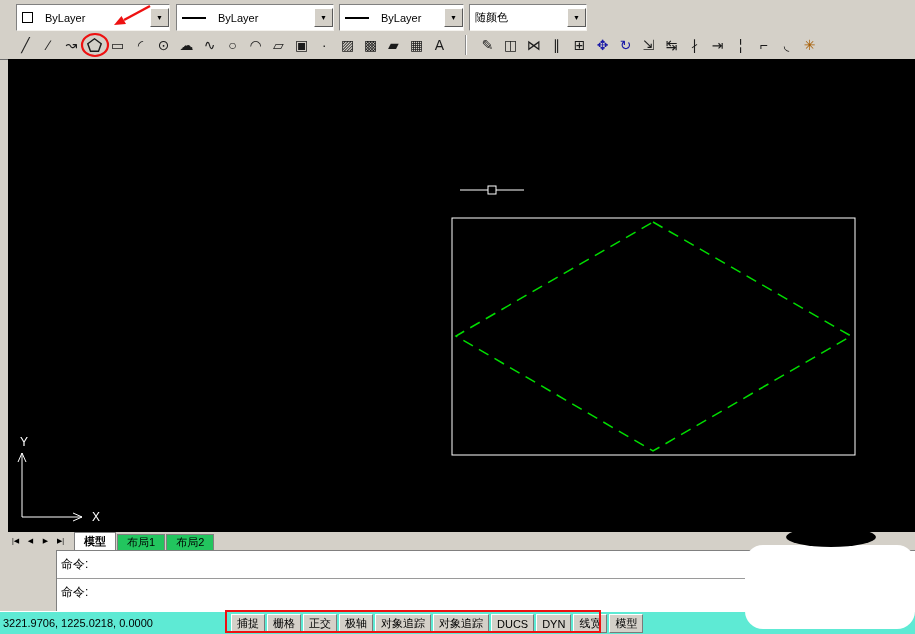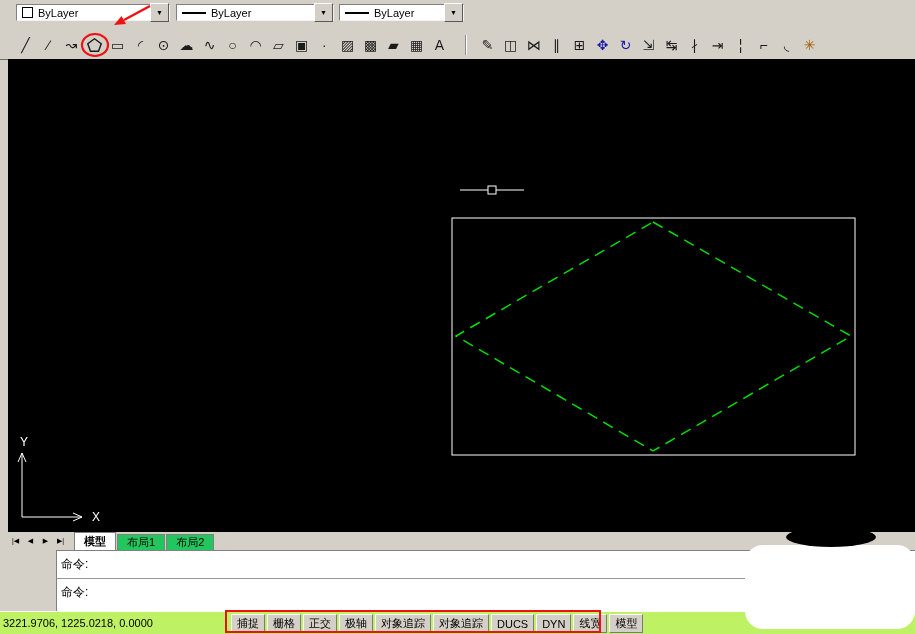--- a/index.html
+++ b/index.html
@@ -7,23 +7,23 @@
     width:915px;height:634px;position:relative;overflow:hidden;
     background:#d4d0c8;
     font-family:"Liberation Sans","DejaVu Sans",sans-serif;
     -webkit-font-smoothing:antialiased;
   }
   .window{position:absolute;inset:0;}
 
   
   .row1{position:absolute;left:0;top:0;width:915px;height:31px;background:#d4d0c8;border-bottom:1px solid #aaa69e;}
   .combo{
-    position:absolute;top:4px;height:17px;background:#fff;
+    position:absolute;top:4px;height:27px;background:#fff;
     border:1px solid;border-color:#808080 #f4f2ee #f4f2ee #808080;
-    display:flex;align-items:center;gap:5px;padding-left:5px;
+    display:flex;align-items:center;gap:12px;padding-left:5px;
     font-size:11px;color:#000;box-sizing:border-box;cursor:default;
   }
   .ctext{flex:0 0 auto;white-space:nowrap;}
   .carrow{
     margin-left:auto;width:17px;height:17px;background:#d4d0c8;
     border:1px solid;border-color:#fff #5a5a5a #5a5a5a #fff;
     display:flex;align-items:center;justify-content:center;
     font-size:7px;color:#000;flex:0 0 auto;
   }
   .swatch{width:9px;height:9px;background:#fff;border:1px solid #000;flex:0 0 auto;}
@@ -57,21 +57,21 @@
   .command{
     position:absolute;left:8px;top:550px;width:907px;height:66px;background:#fff;
     border:1px solid;border-color:#808080 #e6e6e6 #e6e6e6 #808080;box-sizing:border-box;
     font-size:12px;color:#000;margin-left:48px;
   }
   .cmdline1{height:27px;line-height:26px;padding-left:4px;}
   .cmddiv{border-top:1px solid #9a9a9a;}
   .cmdline2{height:26px;line-height:26px;padding-left:4px;cursor:text;}
 
   
-  .statusbar{position:absolute;left:0;top:611px;width:915px;height:23px;background:#bef264;border-top:1px solid #fff;}
+  .statusbar{position:absolute;left:0;top:611px;width:915px;height:23px;background:#5eead4;border-top:1px solid #fff;}
   .coords{position:absolute;left:3px;top:5px;font-size:11px;color:#000;white-space:nowrap;}
   .toggles{position:absolute;left:231px;top:2px;height:19px;display:flex;gap:2px;}
   .sbtn{
     padding:0 5px;display:flex;align-items:center;font-size:11px;color:#000;
     background:#d4d0c8;border:1px solid;border-color:#fff #7a7a7a #7a7a7a #fff;cursor:pointer;white-space:nowrap;
   }
 
   
   .censor-ellipse{position:absolute;background:#000;border-radius:50%;z-index:39;}
   .censor-blob{position:absolute;background:#fff;border-radius:18px;z-index:38;}
@@ -89,20 +89,24 @@
       <span class="carrow">▼</span>
     </div>
     <div class="combo" style="left:176px;width:158px;">
       <span class="lsample"></span>
       <span class="ctext">ByLayer</span>
       <span class="carrow">▼</span>
     </div>
     <div class="combo" style="left:339px;width:125px;">
       <span class="lsample"></span>
       <span class="ctext">ByLayer</span>
+      <span class="carrow">▼</span>
+    </div>
+    <div class="combo" style="left:469px;width:118px;">
+      <span class="ctext">随颜色</span>
       <span class="carrow">▼</span>
     </div>
   </div>
 
   <div class="row2">
     <div class="icon-group" id="draw-icons" style="left:14px;">
         <span class="ticon">╱</span>
         <span class="ticon">∕</span>
         <span class="ticon">↝</span>
         <span class="ticon">

